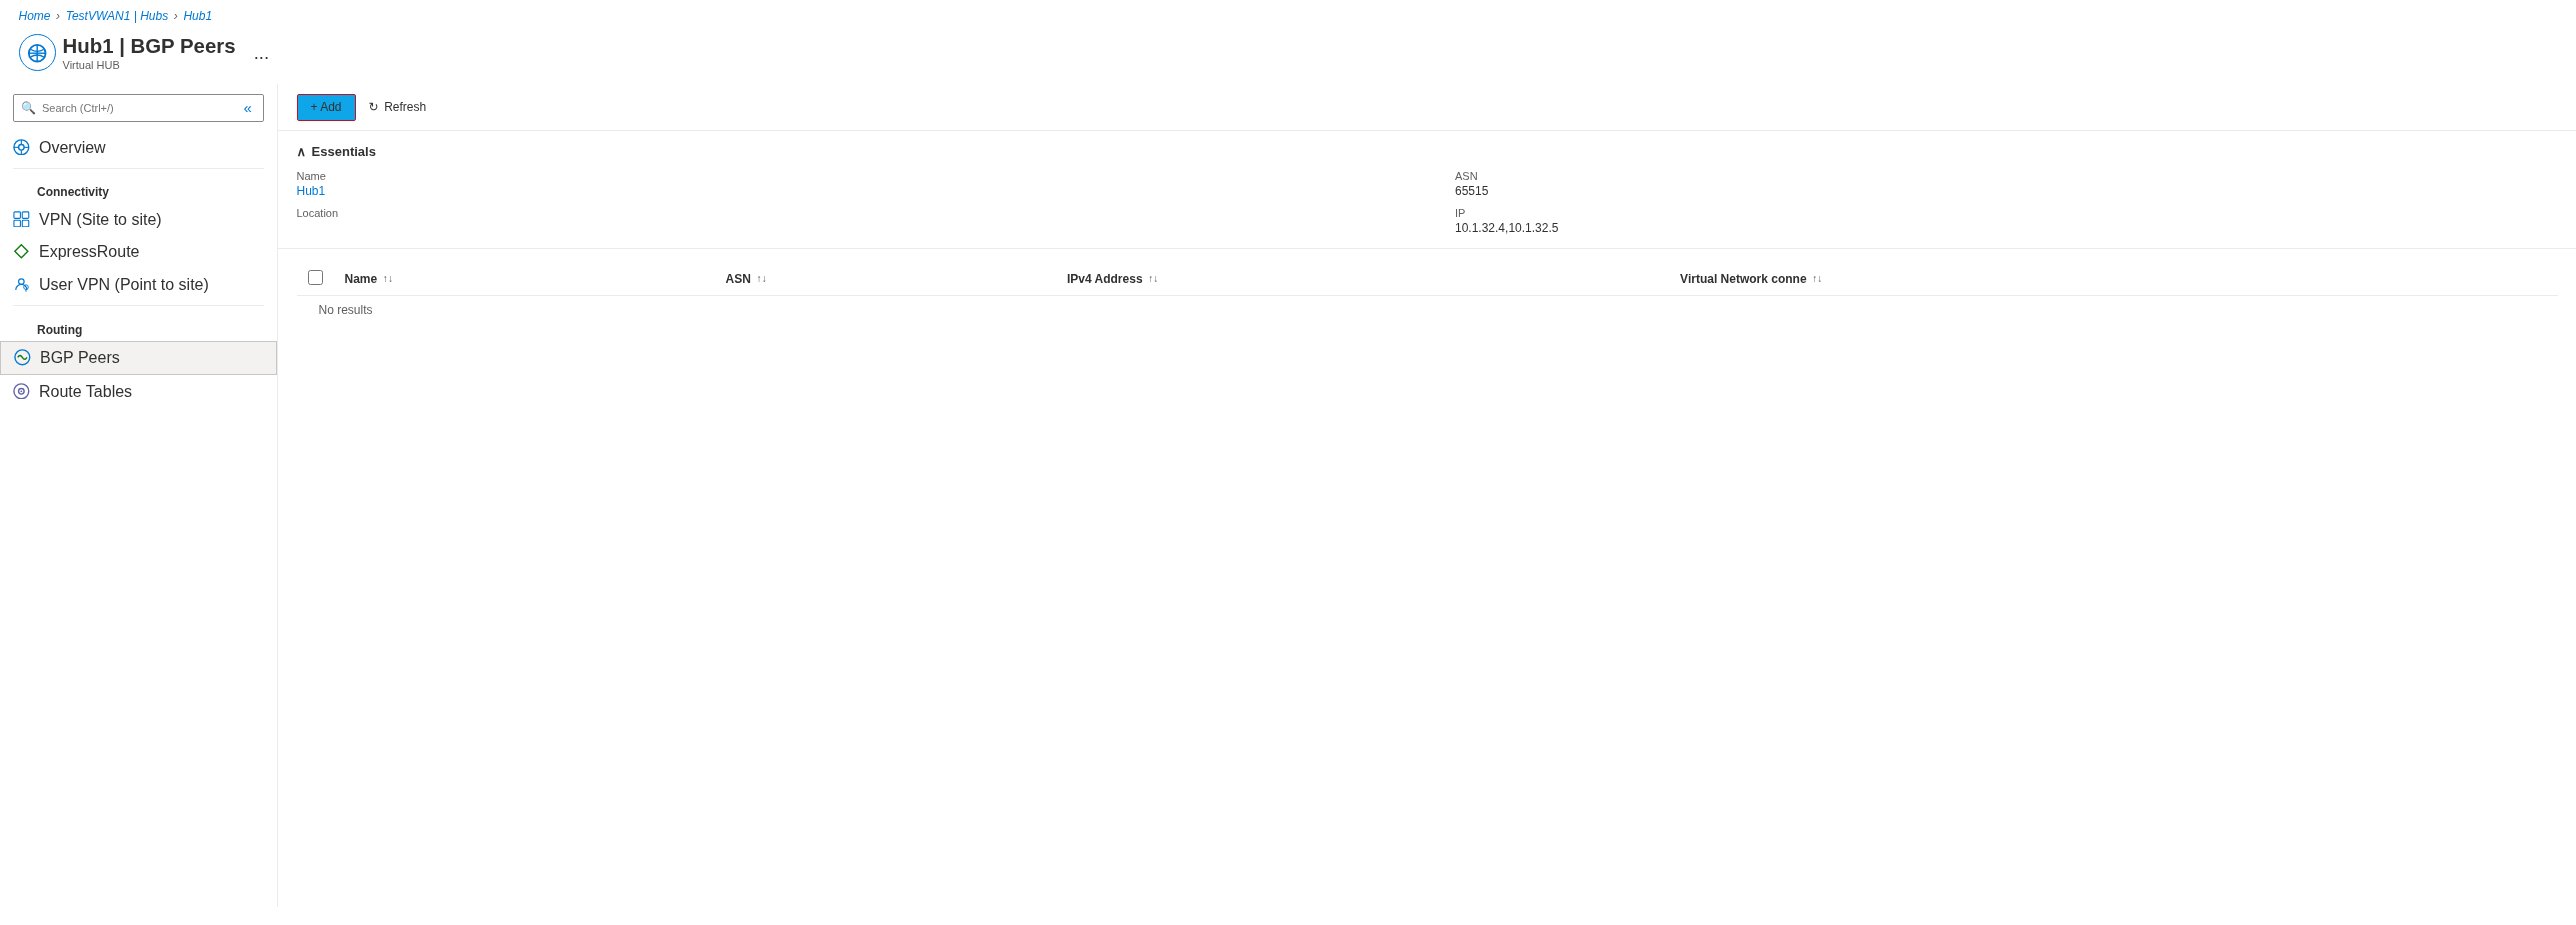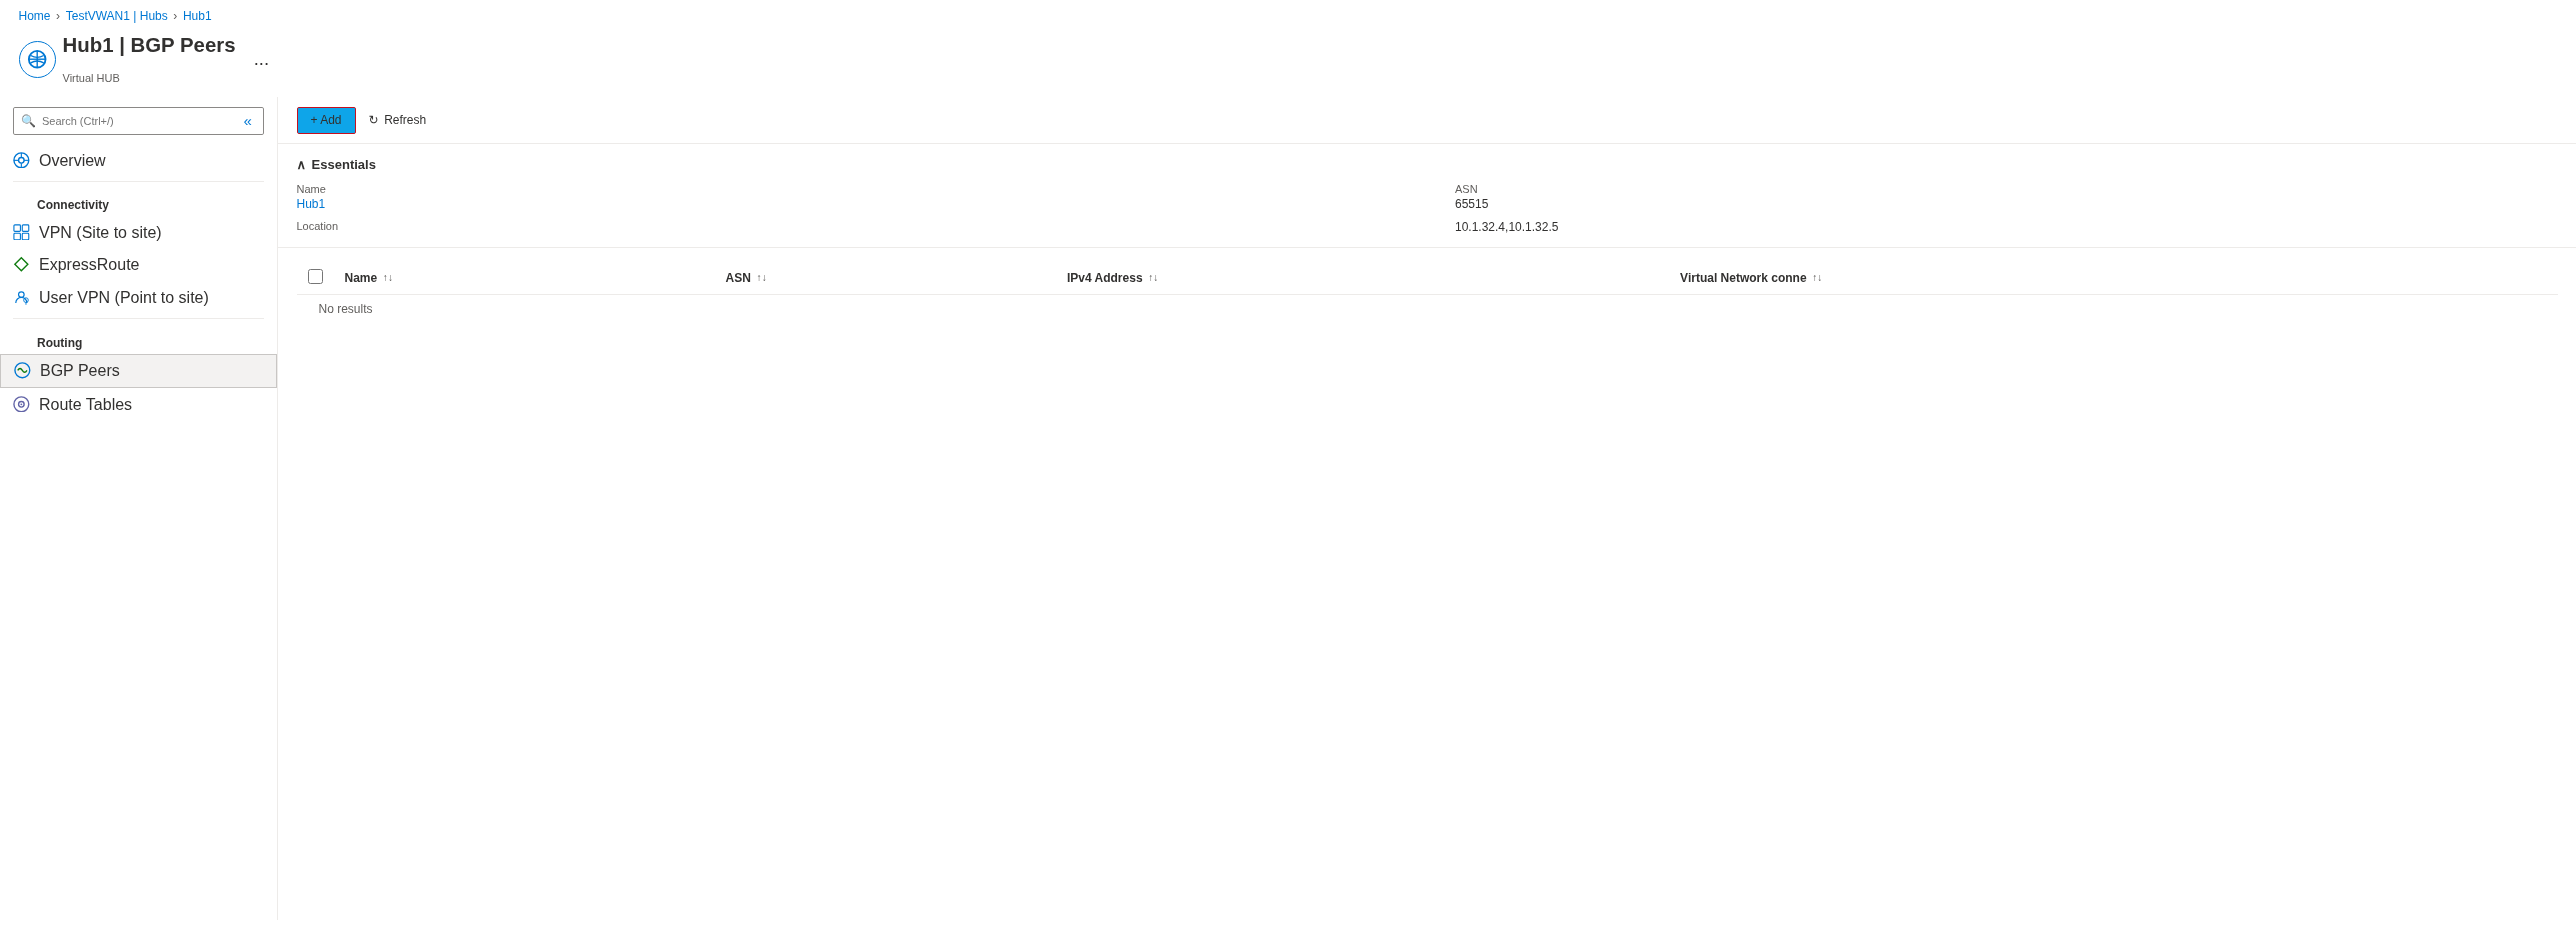--- a/index.html
+++ b/index.html
@@ -2,41 +2,41 @@
 <html style="font-size:15px"><head>
   <meta charset="utf-8">
   <style>
     * { box-sizing: border-box; margin: 0; padding: 0; }
     body { font-family: 'Segoe UI', Arial, sans-serif; font-size: 13px; color: #323130; background: #fff; }
 
     
     .breadcrumb {
       display: flex; align-items: flex-start; gap: 5.6px;
       padding: 9.3px 18.5px 5.6px 18.5px;
-      font-size: 12px; color: #0078d4;
+      font-size: 12px; color: #0078d4; font-style: italic;
     }
     .breadcrumb span { color: #605e5c; font-size: 12px; }
     .breadcrumb a { color: #0078d4; text-decoration: none; cursor: pointer; }
 
     
     .page-header {
       display: flex; align-items: center; gap: 7px;
       padding: 5.6px 18.5px 13px 18.5px;
     }
     .page-icon {
       width: 37px; height: 37px;
       border: 1.9px solid #0078d4; border-radius: 50%;
       display: flex; align-items: center; justify-content: center;
       flex-shrink: 0;
     }
     .page-header-text h1 {
       font-size: 20.4px; font-weight: 600; color: #323130;
     }
     .page-header-text .subtitle {
-      font-size: 11px; color: #605e5c; margin-top: 15px;
+      font-size: 11px; color: #605e5c; margin-top: 1px;
     }
     .ellipsis-btn {
       background: none; border: none; cursor: pointer;
       font-size: 18.5px; color: #323130; padding: 3.7px 7.4px;
       margin-left: 3.7px;
     }
 
     
     .layout {
       display: flex;
@@ -306,20 +306,21 @@
           </div>
         </div>
         <div class="essentials-field">
           <label>ASN</label>
           <div class="value">65515</div>
         </div>
         <div class="essentials-field">
           <label>Location</label>
         </div>
         <div class="essentials-field">
+          <label>IP</label>
           <div class="value">10.1.32.4,10.1.32.5</div>
         </div>
       </div>
     </div>
 
     <div class="table-section">
       <table class="data-table">
         <thead>
           <tr>
             <th class="checkbox-th">

